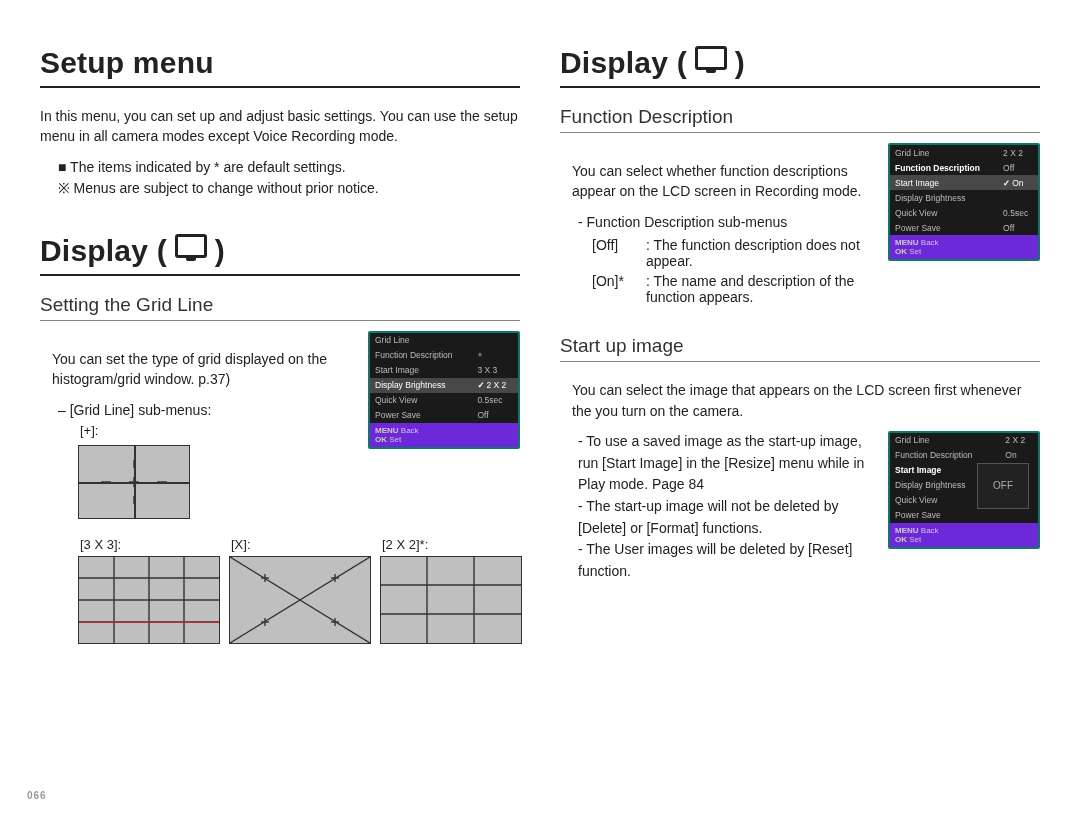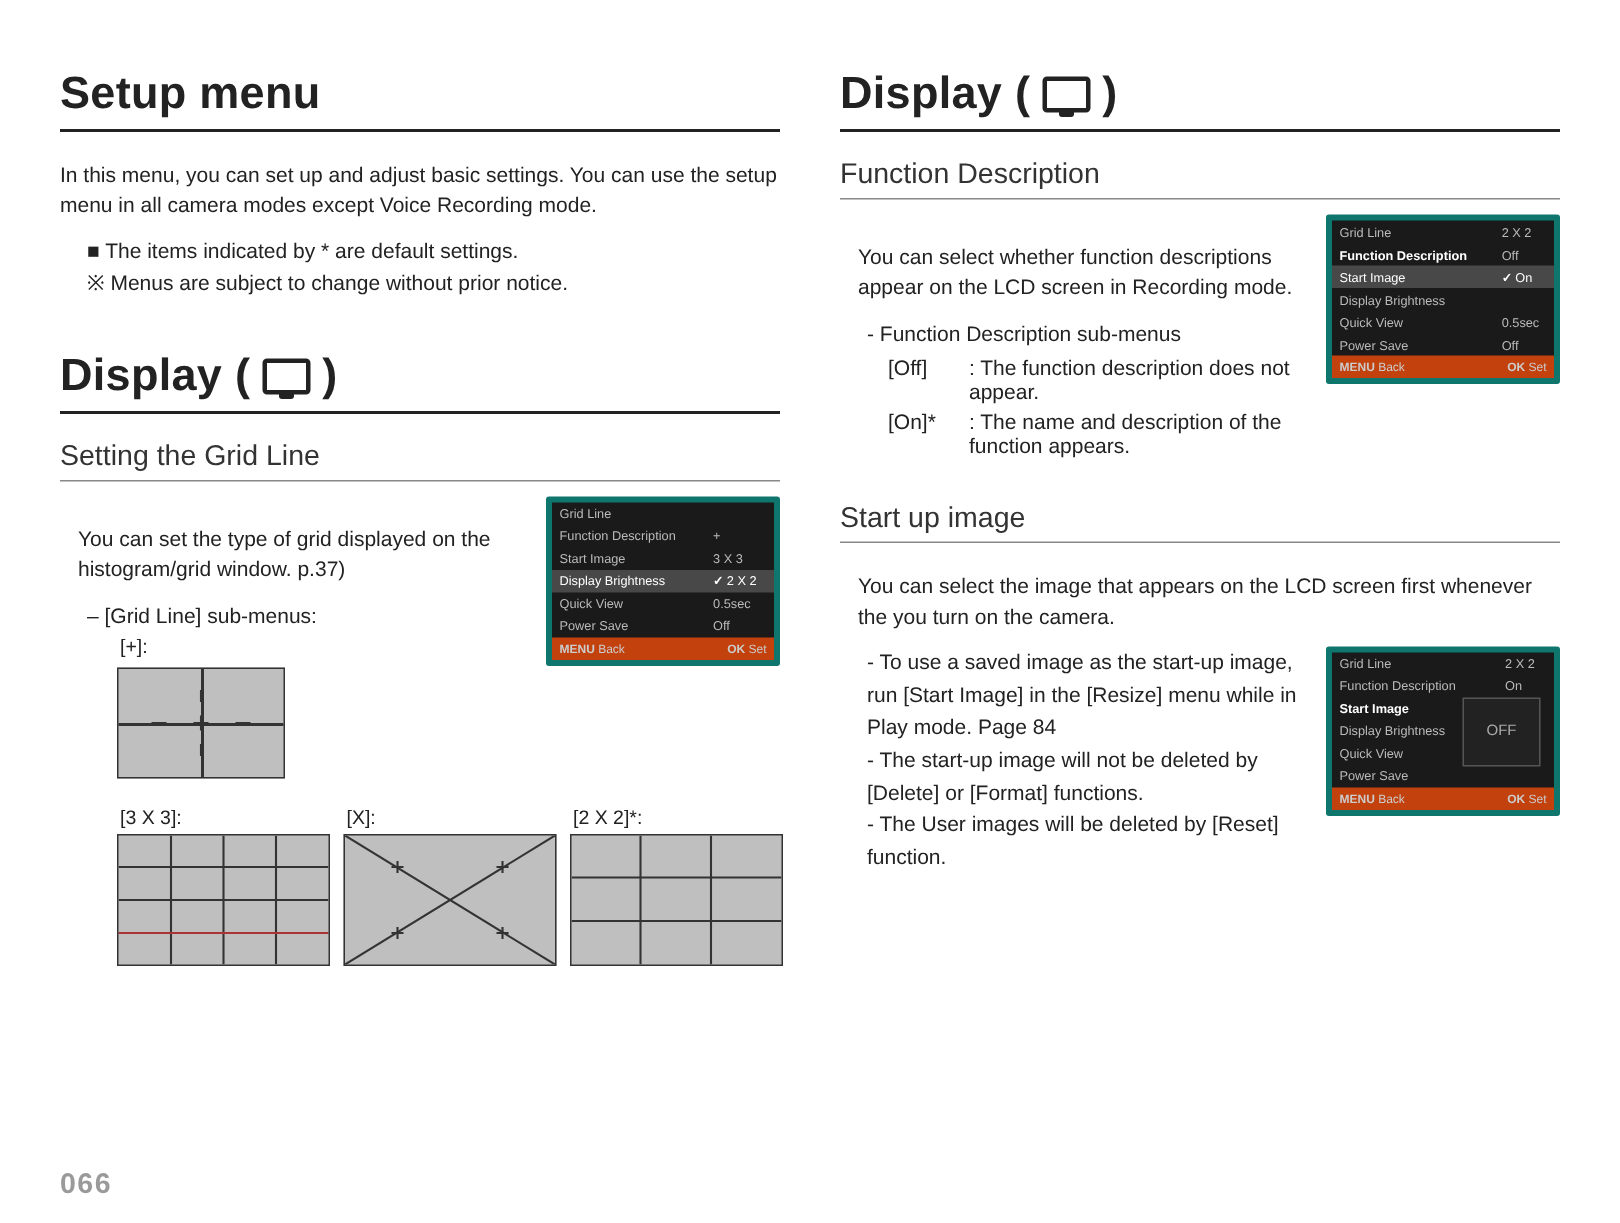--- a/index.html
+++ b/index.html
@@ -1,52 +1,52 @@
 <!DOCTYPE html>
 <html><head>
 <meta charset="utf-8">
 <style>
   html,body{margin:0;padding:0;background:#fff;font-family:Arial,Helvetica,sans-serif;color:#222;}
   .page{width:1080px;height:815px;box-sizing:border-box;padding:46px 40px 0 40px;position:relative;}
   .cols{display:flex;gap:40px;}
   .col{flex:1;min-width:0;}
   h1{font-size:30px;font-weight:700;margin:0 0 6px 0;letter-spacing:.2px;}
-  h1.disp{display:flex;align-items:center;gap:8px;}
+  h1.disp{display:flex;gap:8px;}
   .rule{border:none;border-top:2px solid #222;margin:0 0 14px 0;}
   p{font-size:14px;line-height:1.45;margin:18px 0 10px 0;}
   .indent{padding-left:18px;font-size:14px;line-height:1.55;}
   .indent2{padding-left:38px;font-size:14px;line-height:1.55;}
   h2{font-size:19px;font-weight:400;margin:18px 0 4px 0;color:#333;}
   .sub-rule{border:none;border-top:1px solid #888;margin:0 0 10px 0;}
   .gridset{display:flex;gap:24px;margin-top:6px;}
   .gridset .cell{width:127px;}
   .glabel{font-size:13px;margin:0 0 4px 2px;}
   .gridimg{width:140px;height:86px;background:#bfbfbf;position:relative;border:1px solid #333;}
   .gridimg.small{width:110px;height:72px;}
   .gline{position:absolute;background:#333;}
   .plusH{left:0;right:0;top:50%;height:2px;}
   .plusV{top:0;bottom:0;left:50%;width:2px;}
   .flexrow{display:flex;gap:14px;align-items:flex-start;}
   .flexrow .txt{flex:1;}
   .flexrow .shot{flex:0 0 148px;}
   
-  .camshot{width:148px;background:#1a1a1a;border:4px solid #0f766e;border-radius:2px;font-size:8.5px;color:#bbb;}
+  .camshot{width:148px;background:#1a1a1a;border:2px solid #0f766e;border-radius:2px;font-size:8.5px;color:#bbb;}
   .camshot table{width:100%;border-collapse:collapse;}
   .camshot td{padding:2.5px 5px;vertical-align:middle;}
   .camshot td.v{text-align:left;}
   .camshot tr.sel td{background:#484848;color:#fff;}
   .camshot tr.hi td.k{color:#fff;font-weight:bold;}
-  .camshot .foot{display:flex;justify-content:space-between;padding:3px 5px;background:#c2410c;font-size:8px;}
+  .camshot .foot{display:flex;justify-content:space-between;padding:3px 5px;background:#6d28d9;font-size:8px;flex-direction:column;}
   .camshot .foot span{color:#ccc;}
   .check:before{content:"✓";margin-right:2px;color:#fff;font-weight:bold;}
   .off-thumb{width:50px;height:44px;border:1px solid #555;display:inline-flex;align-items:center;justify-content:center;font-size:10px;color:#aaa;margin:2px 3px;background:#222;}
   
   .dispicon{display:inline-block;width:26px;height:18px;border:3px solid #222;border-radius:3px;position:relative;vertical-align:middle;}
   .dispicon:after{content:"";position:absolute;left:50%;bottom:-6px;transform:translateX(-50%);width:10px;height:4px;background:#222;border-radius:0 0 2px 2px;}
-  .page-num{position:absolute;left:40px;bottom:14px;font-size:19px;font-weight:700;color:#9a9a9a;letter-spacing:1px;}
+  .page-num{position:absolute;left:27px;bottom:14px;font-size:10px;font-weight:700;color:#9a9a9a;letter-spacing:1px;}
   svg{display:block;}
   .diagline{stroke:#333;stroke-width:1.4;fill:none;}
   dl.opts dt{float:left;width:54px;font-size:14px;}
   dl.opts dd{margin:0 0 4px 54px;font-size:14px;}
 </style>
 </head>
 <body>
 
 <div class="page">
   <div class="cols">

